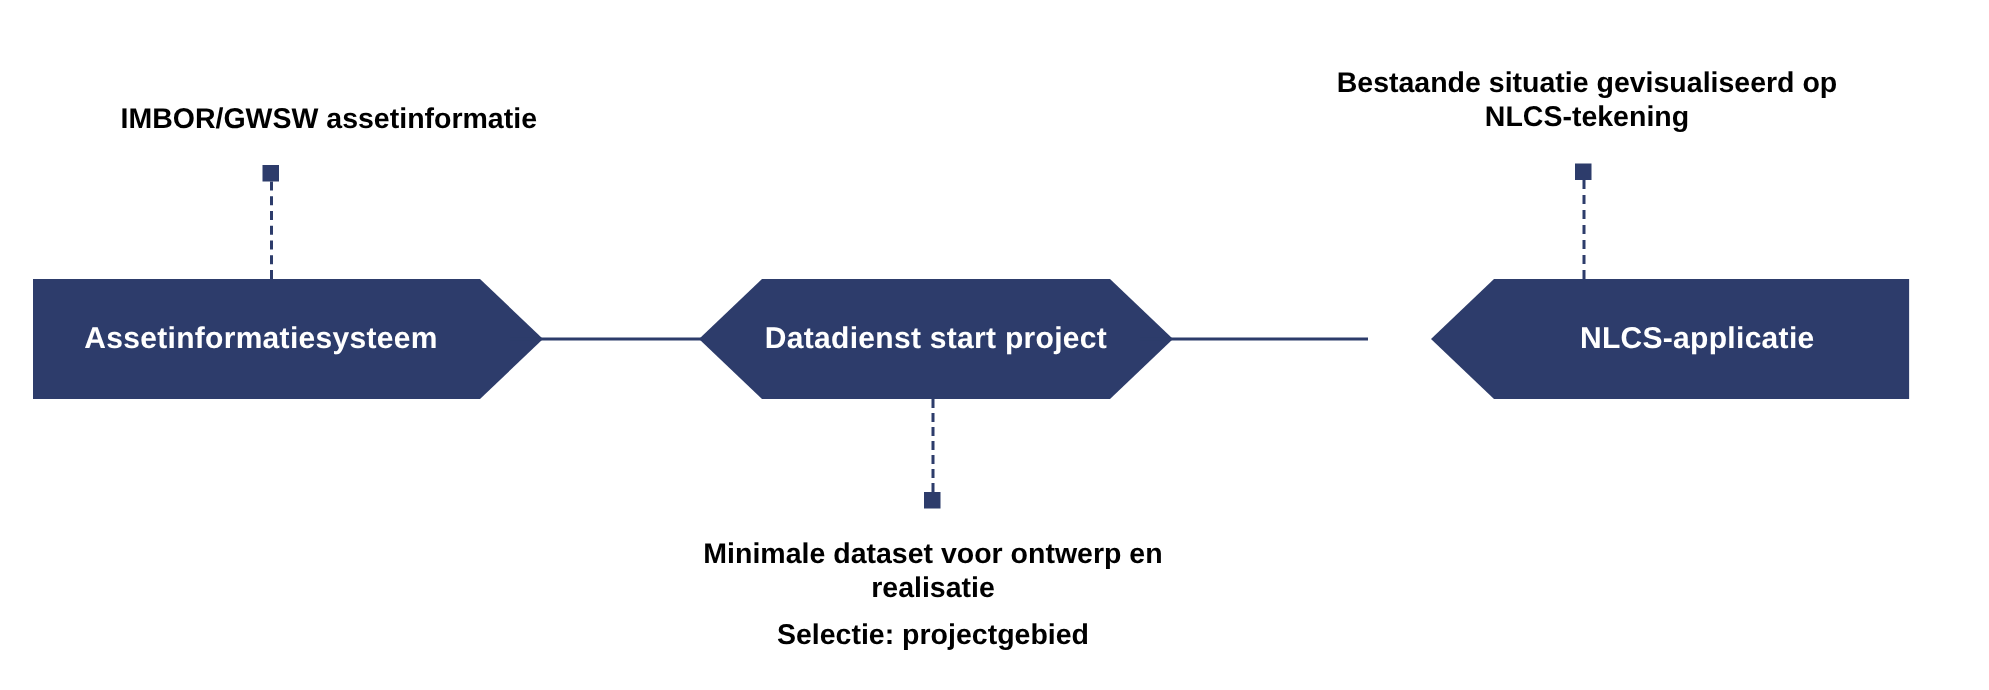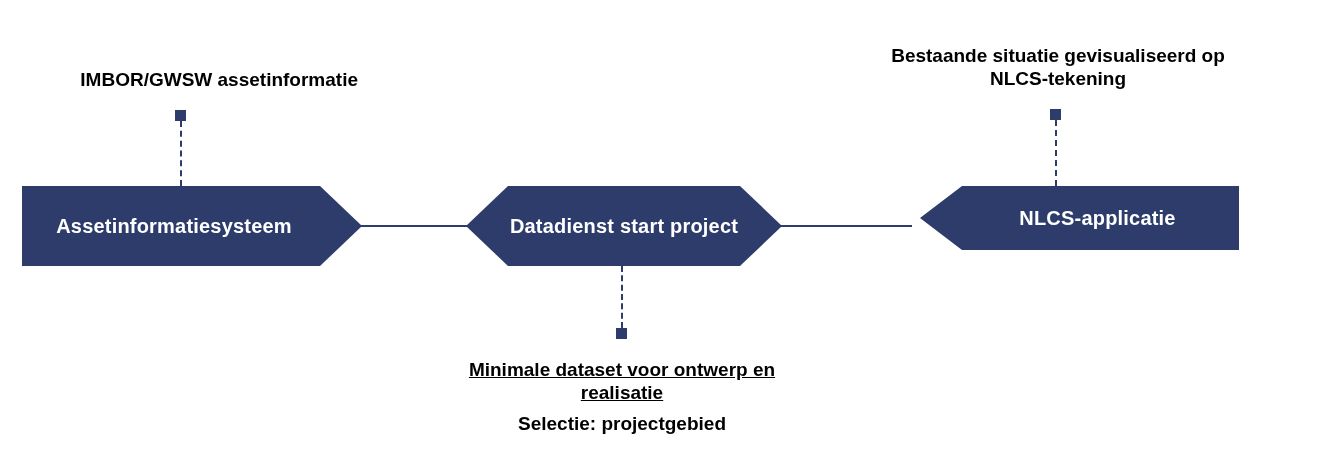--- a/index.html
+++ b/index.html
@@ -110,27 +110,27 @@
   </div>
 
   <div class="connector" style="left:340px; top:225px; width:130px;"></div>
 
   <div class="chevron middle" style="left:466px; top:186px; width:316px; height:80px;">
     <span class="chevron-text">Datadienst start project</span>
   </div>
 
   <div class="connector" style="left:760px; top:225px; width:152px;"></div>
 
-  <div class="chevron end" style="left:920px; top:186px; width:319px; height:64px;text-align:right;">
+  <div class="chevron end" style="left:954px; top:186px; width:319px; height:80px;text-align:right;">
     <span class="chevron-text" style="transform:translateX(18px);">NLCS-applicatie</span>
   </div>
 
   <div class="leader">
     <div class="leader-line" style="left:621px; top:266px; height:62px;"></div>
     <div class="leader-node" style="left:616px; top:328px;"></div>
   </div>
 
-  <div class="callout-label center" style="left:420px; top:358px; width:404px;text-decoration:underline;">Minimale dataset voor ontwerp en
+  <div class="callout-label center" style="left:420px; top:358px; width:404px;">Minimale dataset voor ontwerp en
 realisatie</div>
 
   <div class="callout-label center" style="left:420px; top:412px; width:404px;">Selectie: projectgebied</div>
 
 </div>
 
 </body></html>

